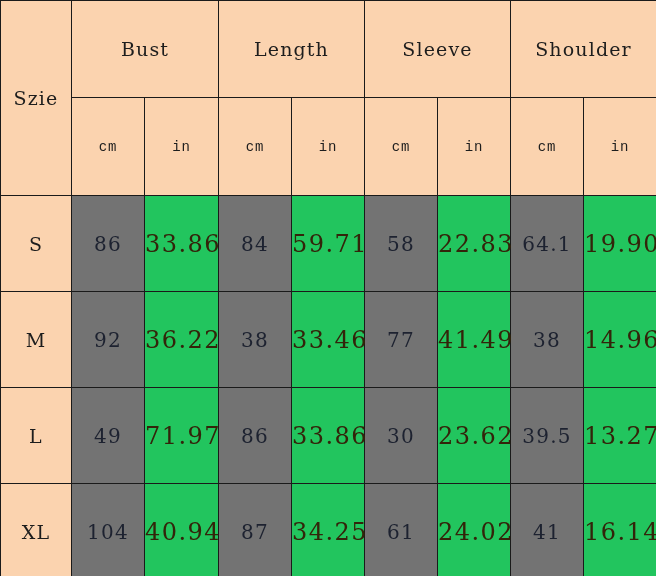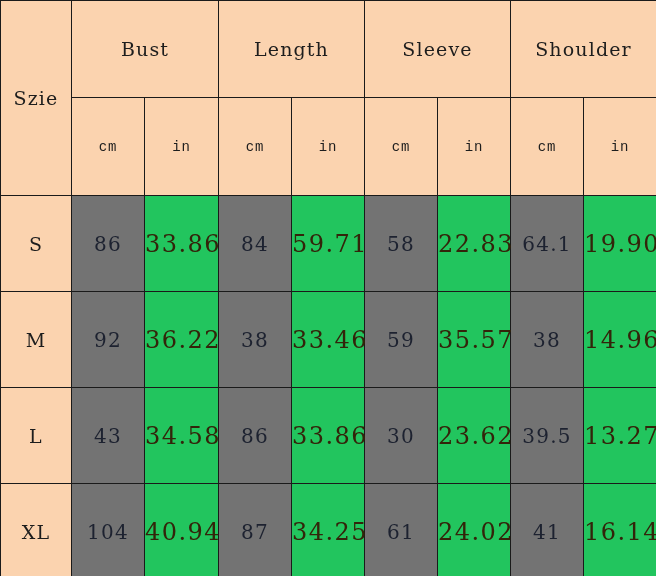--- a/index.html
+++ b/index.html
@@ -111,29 +111,29 @@
       <td class="in-cell">22.83</td>
       <td class="cm-cell">64.1</td>
       <td class="in-cell">19.90</td>
     </tr>
     <tr>
       <td class="size-cell">M</td>
       <td class="cm-cell">92</td>
       <td class="in-cell">36.22</td>
       <td class="cm-cell">38</td>
       <td class="in-cell">33.46</td>
-      <td class="cm-cell">59</td>
-      <td class="in-cell">35.57</td>
+      <td class="cm-cell">77</td>
+      <td class="in-cell">41.49</td>
       <td class="cm-cell">38</td>
       <td class="in-cell">14.96</td>
     </tr>
     <tr>
       <td class="size-cell">L</td>
-      <td class="cm-cell">43</td>
-      <td class="in-cell">34.58</td>
+      <td class="cm-cell">49</td>
+      <td class="in-cell">71.97</td>
       <td class="cm-cell">86</td>
       <td class="in-cell">33.86</td>
       <td class="cm-cell">30</td>
       <td class="in-cell">23.62</td>
       <td class="cm-cell">39.5</td>
       <td class="in-cell">13.27</td>
     </tr>
     <tr>
       <td class="size-cell">XL</td>
       <td class="cm-cell">104</td>

